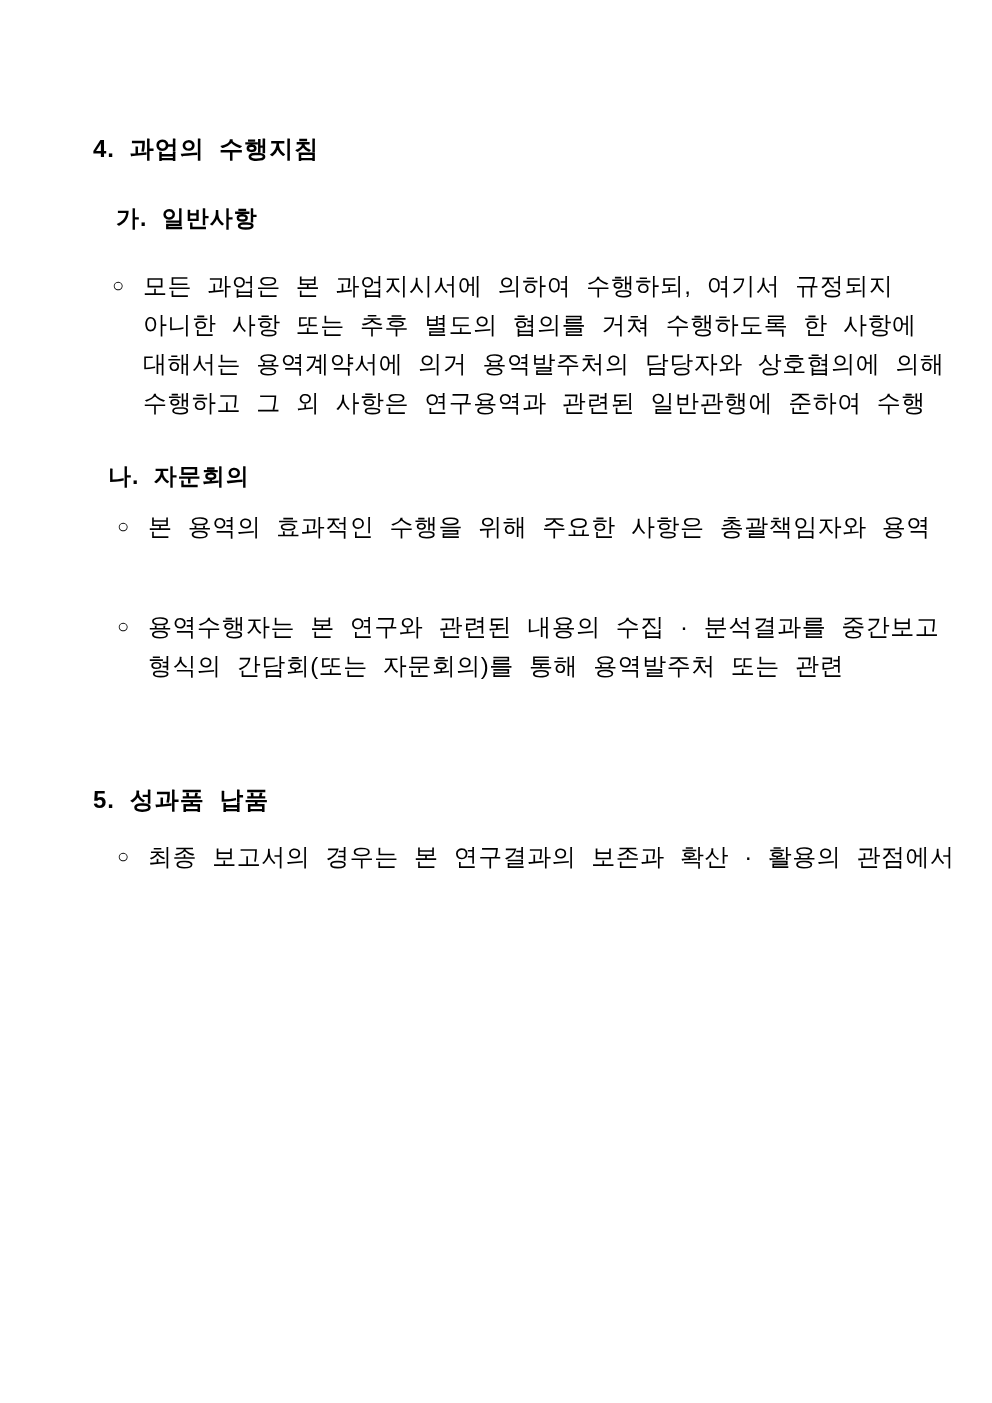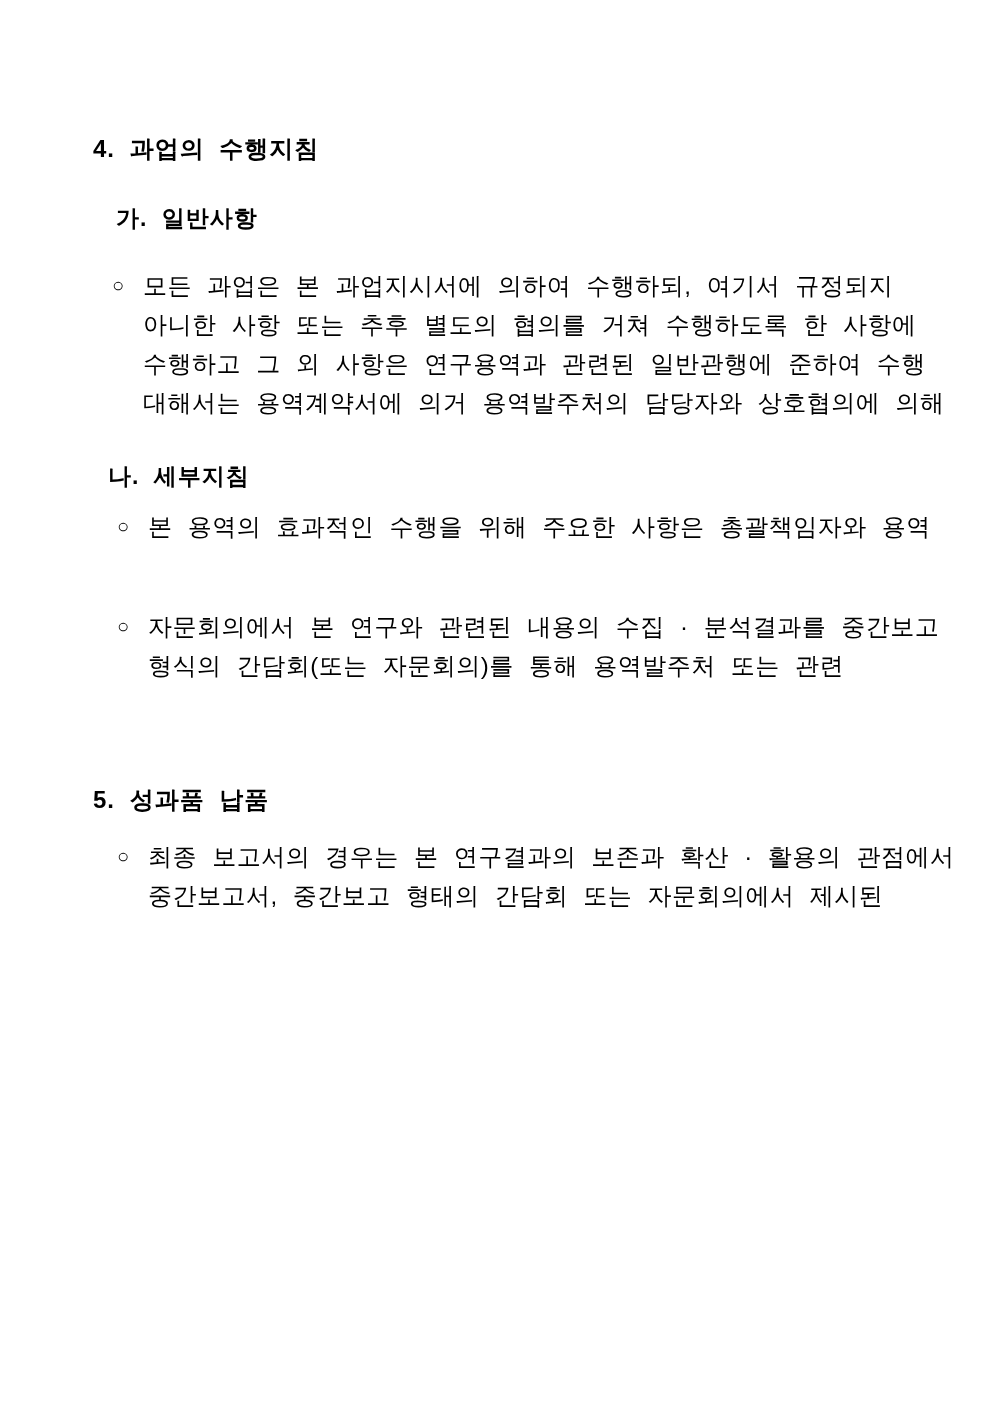--- a/index.html
+++ b/index.html
@@ -70,47 +70,46 @@
 
   <h1 class="h-main sec4">4. 과업의 수행지침</h1>
 
   <h2 class="h-sub ga">가. 일반사항</h2>
 
   <div class="bullet b1">
     <span class="marker">○</span>
     <div class="lines">
       <div class="line">모든 과업은 본 과업지시서에 의하여 수행하되, 여기서 규정되지</div>
       <div class="line">아니한 사항 또는 추후 별도의 협의를 거쳐 수행하도록 한 사항에</div>
+      <div class="line">대해서는 용역계약서에 의거 용역발주처의 담당자와 상호협의에 의해</div>
       <div class="line">수행하고 그 외 사항은 연구용역과 관련된 일반관행에 준하여 수행</div>
-      <div class="line">대해서는 용역계약서에 의거 용역발주처의 담당자와 상호협의에 의해</div>
     </div>
   </div>
 
-  <h2 class="h-sub na">나. 세부지침</h2>
+  <h2 class="h-sub na">나. 자문회의</h2>
 
   <div class="bullet b2">
     <span class="marker">○</span>
     <div class="lines">
       <div class="line">본 용역의 효과적인 수행을 위해 주요한 사항은 총괄책임자와 용역</div>
     </div>
   </div>
 
   <div class="bullet b3">
     <span class="marker">○</span>
     <div class="lines">
-      <div class="line">자문회의에서 본 연구와 관련된 내용의 수집 · 분석결과를 중간보고</div>
+      <div class="line">용역수행자는 본 연구와 관련된 내용의 수집 · 분석결과를 중간보고</div>
       <div class="line">형식의 간담회(또는 자문회의)를 통해 용역발주처 또는 관련</div>
     </div>
   </div>
 
   <h1 class="h-main sec5">5. 성과품 납품</h1>
 
   <div class="bullet b4">
     <span class="marker">○</span>
     <div class="lines">
       <div class="line">최종 보고서의 경우는 본 연구결과의 보존과 확산 · 활용의 관점에서</div>
-      <div class="line">중간보고서, 중간보고 형태의 간담회 또는 자문회의에서 제시된</div>
     </div>
   </div>
 
   <div class="page-number">3</div>
 
 </div>
 
 </body></html>

